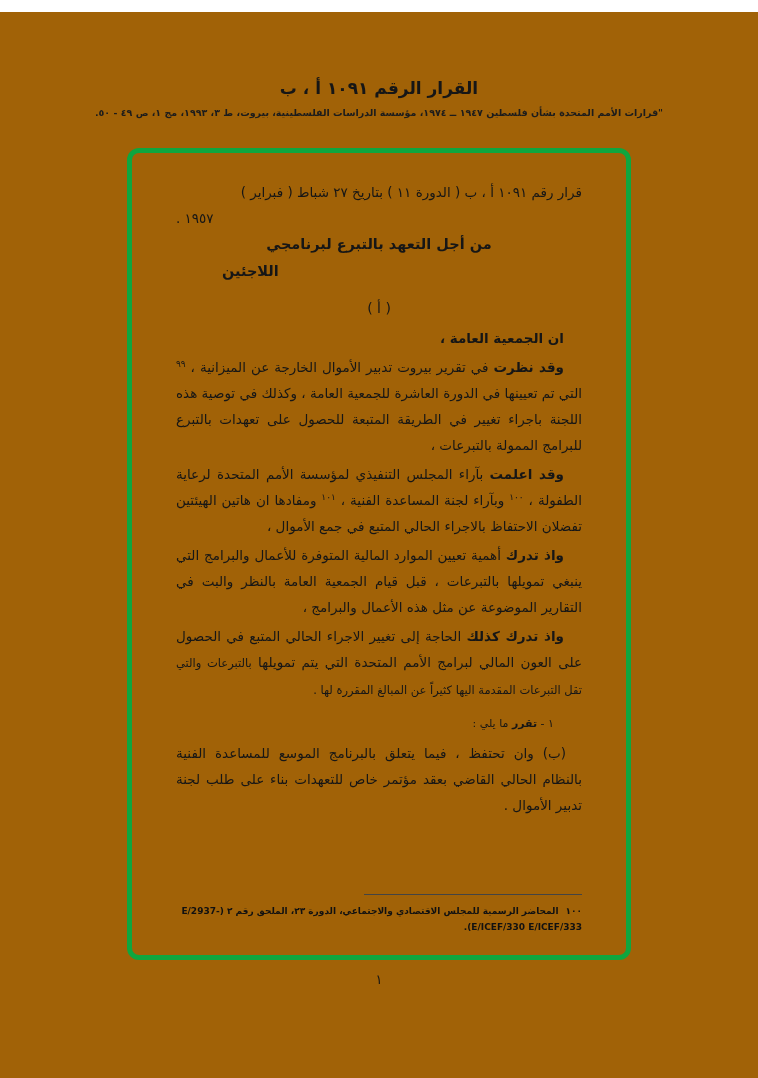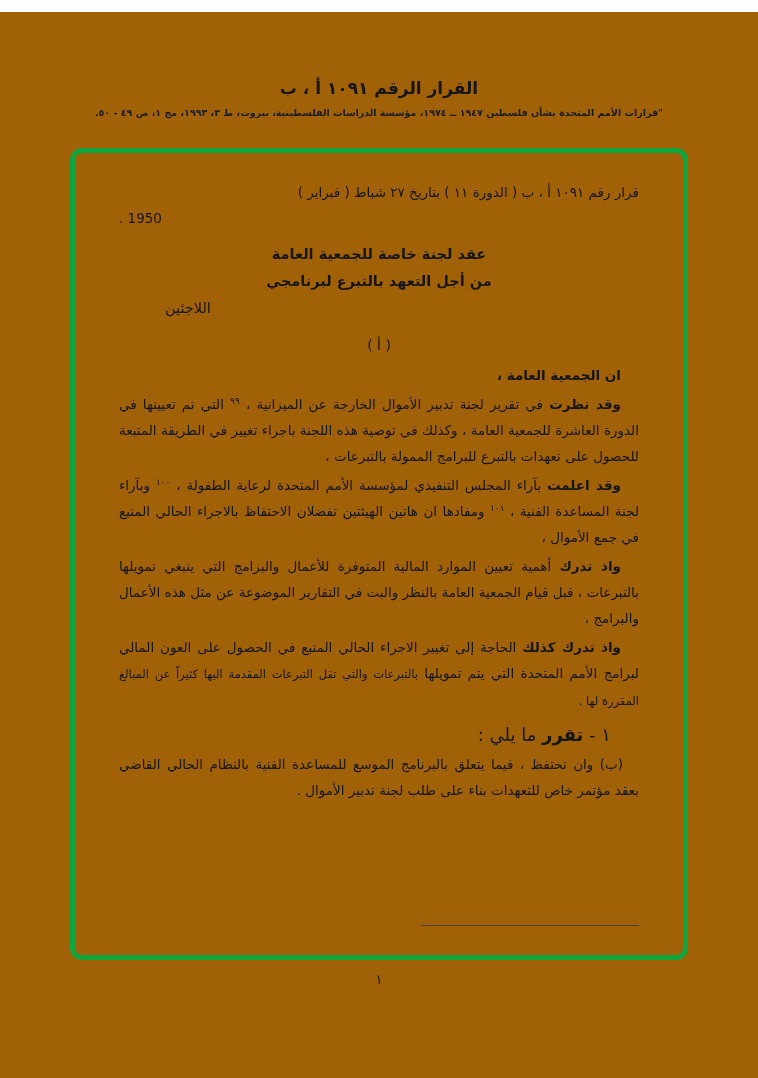--- a/index.html
+++ b/index.html
@@ -8,43 +8,43 @@
     width:758px; height:1078px; position:relative; overflow:hidden;
     font-family:"DejaVu Sans", sans-serif; color:#161616;
   }
   .page { width:758px; height:1078px; background:#a16207;margin-top:12px; }
 
   .header { text-align:center; padding-top:66px; direction:rtl; }
   .header-title { font-size:17px; font-weight:bold; letter-spacing:0.5px; }
   .header-source { font-size:9.5px; font-weight:bold; margin-top:9px; color:#1c1c1c; }
 
   .frame {
-    width:618px; min-height:812px; margin:30px auto 0;
+    width:504px; min-height:812px; margin:30px auto 0;
     border:5px solid #0FA63F; border-radius:12px;
     padding:26px 44px 20px 44px;
     direction:rtl; display:flex; flex-direction:column;
   }
 
   .intro-line1 { font-size:13.5px; line-height:26px; text-align:right; }
   .intro-line2 { font-size:13.5px; line-height:26px; text-align:left; }
 
   .heading { font-size:14.5px; font-weight:bold; text-align:center; line-height:27px; }
   .heading.first { margin-top:10px; }
-  .heading-cont { font-size:14.5px; font-weight:normal; text-align:left; padding-left:46px; line-height:27px; }
+  .heading-cont { font-size:14.5px; font-weight:bold; text-align:left; padding-left:46px; line-height:27px; }
 
   .section-label { font-size:14px; text-align:center; margin:15px 0 9px; }
 
   .preamble { font-size:13.5px; font-weight:bold; text-align:right; text-indent:18px; line-height:26px; margin-bottom:3px; }
 
   .para { font-size:13.5px; line-height:26px; text-align:justify; text-indent:18px; margin-bottom:3px; }
   .para .lead { font-weight:bold; }
   .fnref { font-size:9px; vertical-align:super; line-height:0; }
   .small-text { font-size:11.5px; }
 
-  .decision { font-size:18px; line-height:26px; text-indent:28px; margin:5px 0 3px; }
+  .decision { font-size:11px; line-height:26px; text-indent:28px; margin:5px 0 3px; }
   .decision .lead { font-weight:bold; }
 
   .item { font-size:13.5px; line-height:26px; text-align:justify; text-indent:16px; margin-bottom:3px; }
 
   .footnotes { margin-top:auto; padding-top:12px; }
   .fn-rule { width:218px; border-top:1px solid #444; margin-bottom:9px; }
   .fn-line { font-size:9px; font-weight:bold; line-height:15.5px; text-align:right; color:#111; }
   .fn-num { margin-left:7px; }
 
   .page-number { text-align:center; font-size:13px; margin-top:12px; }
@@ -55,43 +55,43 @@
 <div class="page">
 
   <div class="header">
     <div class="header-title">القرار الرقم ١٠٩١ أ ، ب</div>
     <div class="header-source">"قرارات الأمم المتحدة بشأن فلسطين ١٩٤٧ ــ ١٩٧٤، مؤسسة الدراسات الفلسطينية، بيروت، ط ٣، ١٩٩٣، مج ١، ص ٤٩ - ٥٠.</div>
   </div>
 
   <div class="frame" style="border-color: rgb(15, 166, 63);">
 
     <div class="intro-line1">قرار رقم ١٠٩١ أ ، ب ( الدورة ١١ ) بتاريخ ٢٧ شباط ( فبراير )</div>
-    <div class="intro-line2">1950 .</div>
+    <div class="intro-line2">١٩٥٧ .</div>
 
-    <div class="heading first">عقد لجنة خاصة للجمعية العامة</div>
     <div class="heading">من أجل التعهد بالتبرع لبرنامجي</div>
     <div class="heading-cont">اللاجئين</div>
 
     <div class="section-label">( أ )</div>
 
     <div class="preamble">ان الجمعية العامة ،</div>
 
-    <p class="para"><span class="lead">وقد نظرت</span><span> في تقرير لجنة تدبير الأموال الخارجة عن الميزانية ، </span><sup class="fnref">٩٩</sup><span> التي تم تعيينها في الدورة العاشرة للجمعية العامة ، وكذلك في توصية هذه اللجنة باجراء تغيير في الطريقة المتبعة للحصول على تعهدات بالتبرع للبرامج الممولة بالتبرعات ،</span></p>
+    <p class="para"><span class="lead">وقد نظرت</span><span> في تقرير بيروت تدبير الأموال الخارجة عن الميزانية ، </span><sup class="fnref">٩٩</sup><span> التي تم تعيينها في الدورة العاشرة للجمعية العامة ، وكذلك في توصية هذه اللجنة باجراء تغيير في الطريقة المتبعة للحصول على تعهدات بالتبرع للبرامج الممولة بالتبرعات ،</span></p>
 
     <p class="para"><span class="lead">وقد اعلمت</span><span> بآراء المجلس التنفيذي لمؤسسة الأمم المتحدة لرعاية الطفولة ، </span><sup class="fnref">١٠٠</sup><span> وبآراء لجنة المساعدة الفنية ، </span><sup class="fnref">١٠١</sup><span> ومفادها ان هاتين الهيئتين تفضلان الاحتفاظ بالاجراء الحالي المتبع في جمع الأموال ،</span></p>
 
     <p class="para"><span class="lead">واذ تدرك</span><span> أهمية تعيين الموارد المالية المتوفرة للأعمال والبرامج التي ينبغي تمويلها بالتبرعات ، قبل قيام الجمعية العامة بالنظر والبت في التقارير الموضوعة عن مثل هذه الأعمال والبرامج ،</span></p>
 
     <p class="para"><span class="lead">واذ تدرك كذلك</span><span> الحاجة إلى تغيير الاجراء الحالي المتبع في الحصول على العون المالي لبرامج الأمم المتحدة التي يتم تمويلها </span><span class="small-text">بالتبرعات والتي تقل التبرعات المقدمة اليها كثيراً عن المبالغ المقررة لها .</span></p>
 
     <p class="decision"><span>١ - </span><span class="lead">تقرر</span><span> ما يلي :</span></p>
 
     <p class="item">(ب) وان تحتفظ ، فيما يتعلق بالبرنامج الموسع للمساعدة الفنية بالنظام الحالي القاضي بعقد مؤتمر خاص للتعهدات بناء على طلب لجنة تدبير الأموال .</p>
 
     <div class="footnotes">
       <div class="fn-rule"></div>
+      <div class="fn-line"><span class="fn-num">١٠٠</span><span>المحاضر الرسمية للمجلس الاقتصادي والاجتماعي، الدورة ٢٣، الملحق رقم ٢ (E/2937-E/ICEF/330 E/ICEF/333).</span></div>
     </div>
 
   </div>
 
   <div class="page-number">١</div>
 
 </div>
 
 </body></html>

